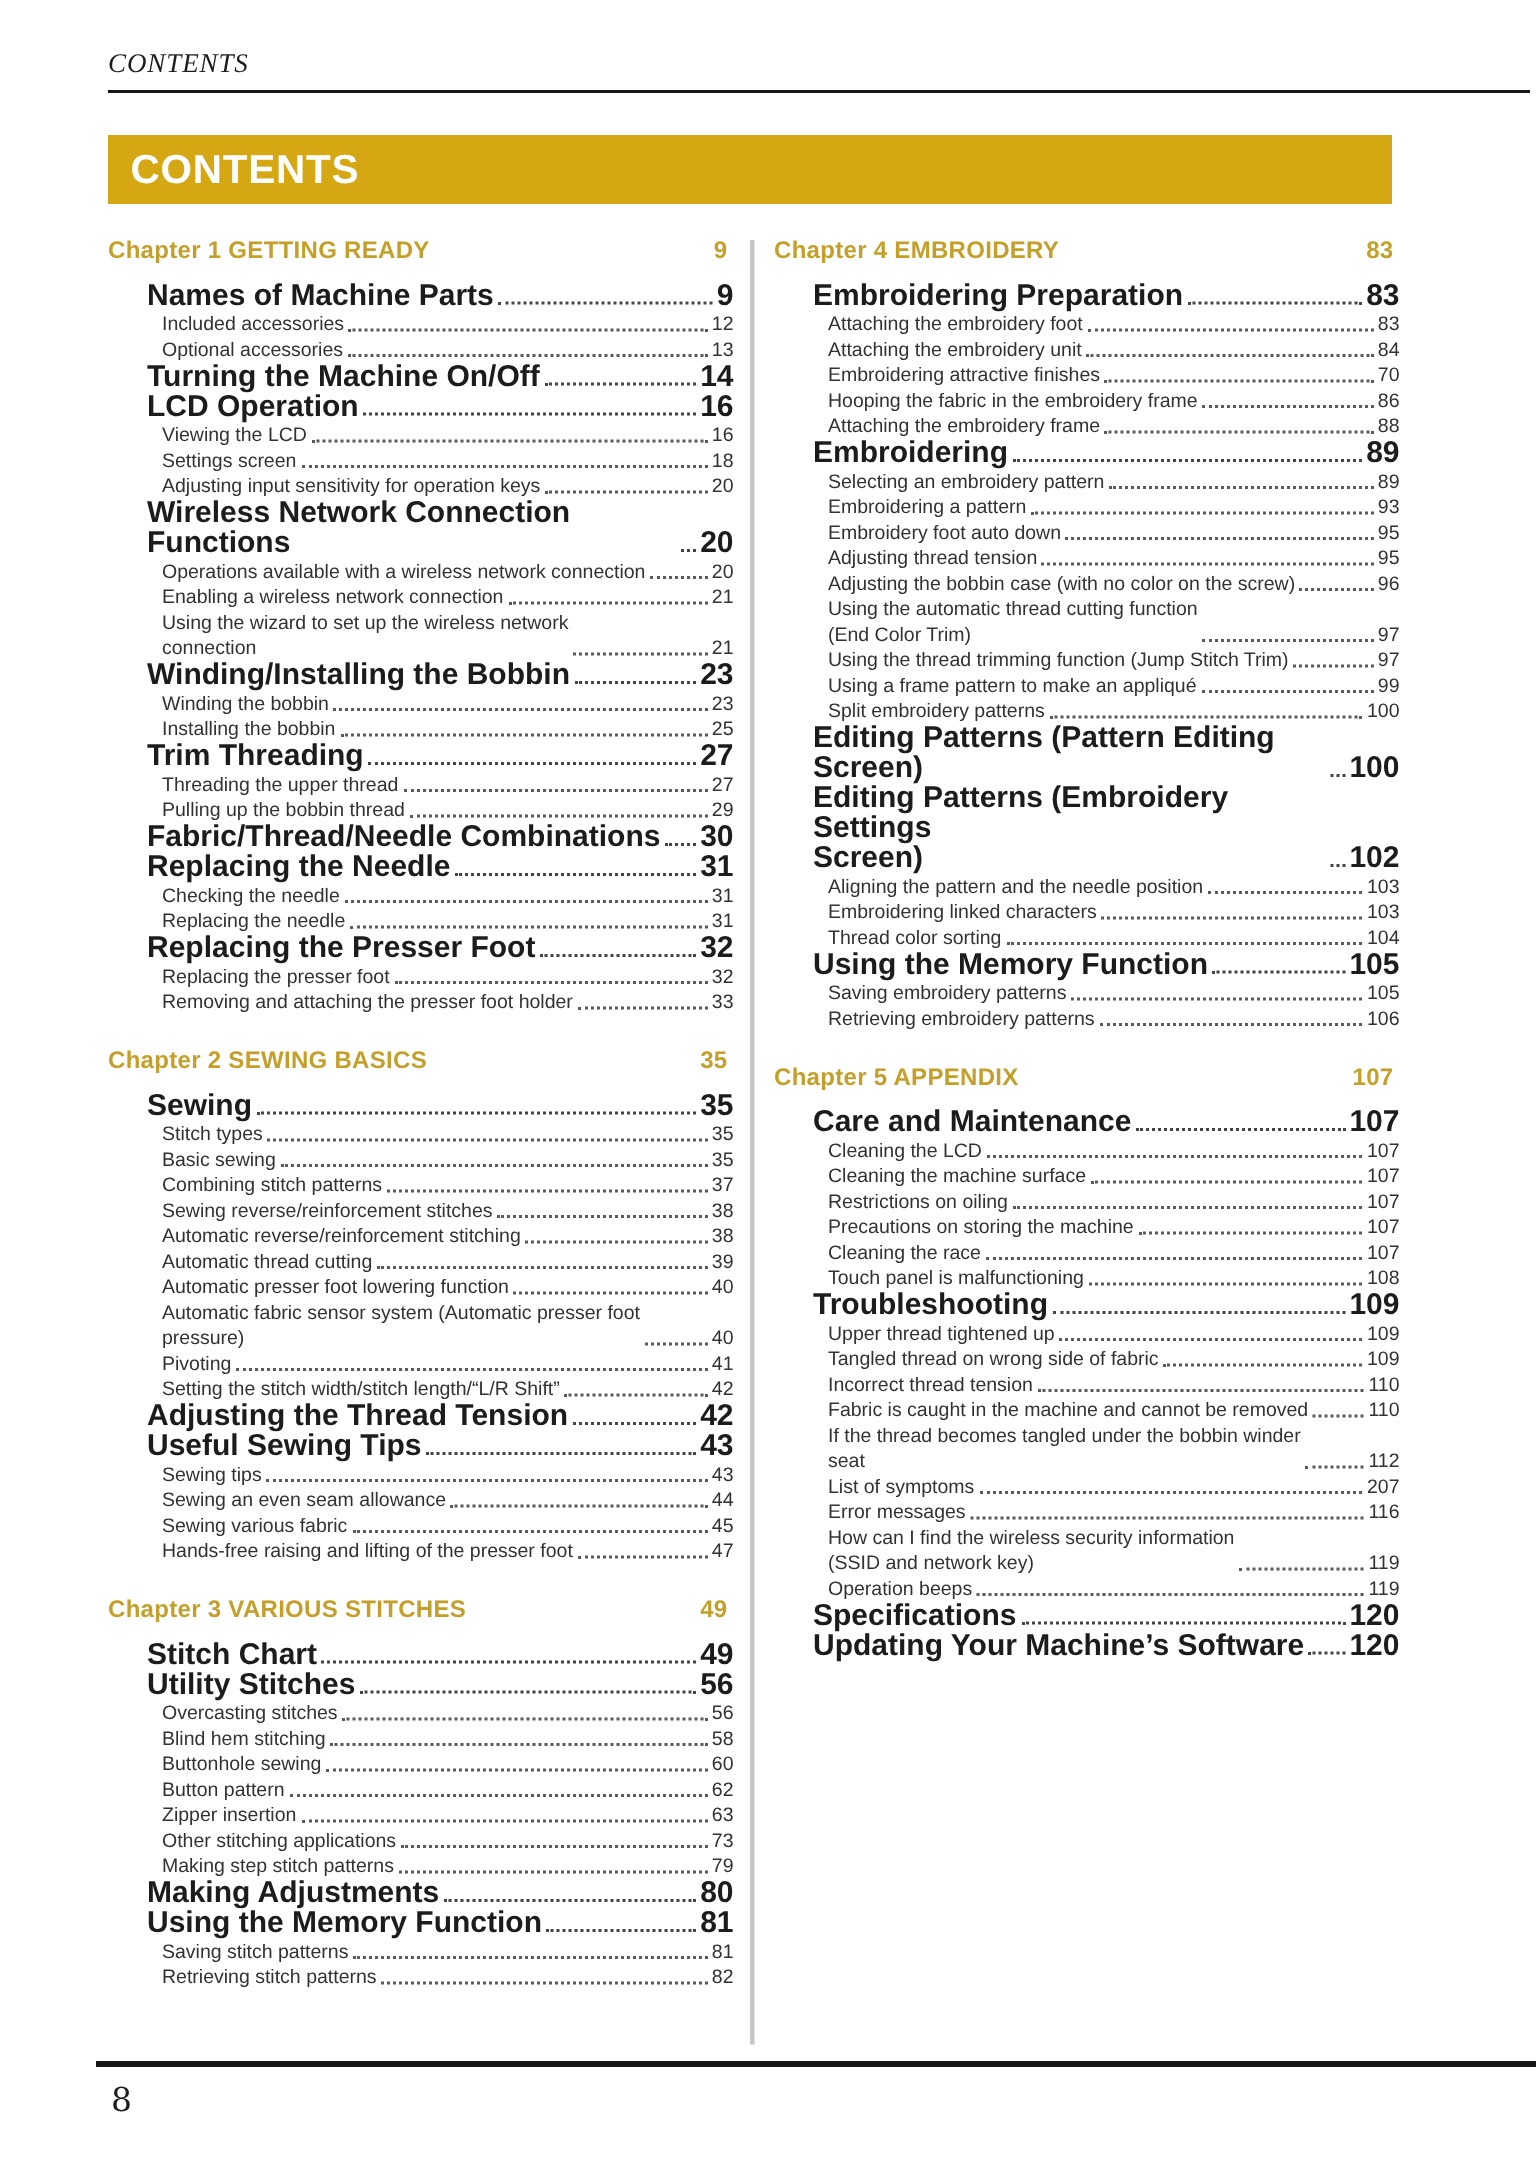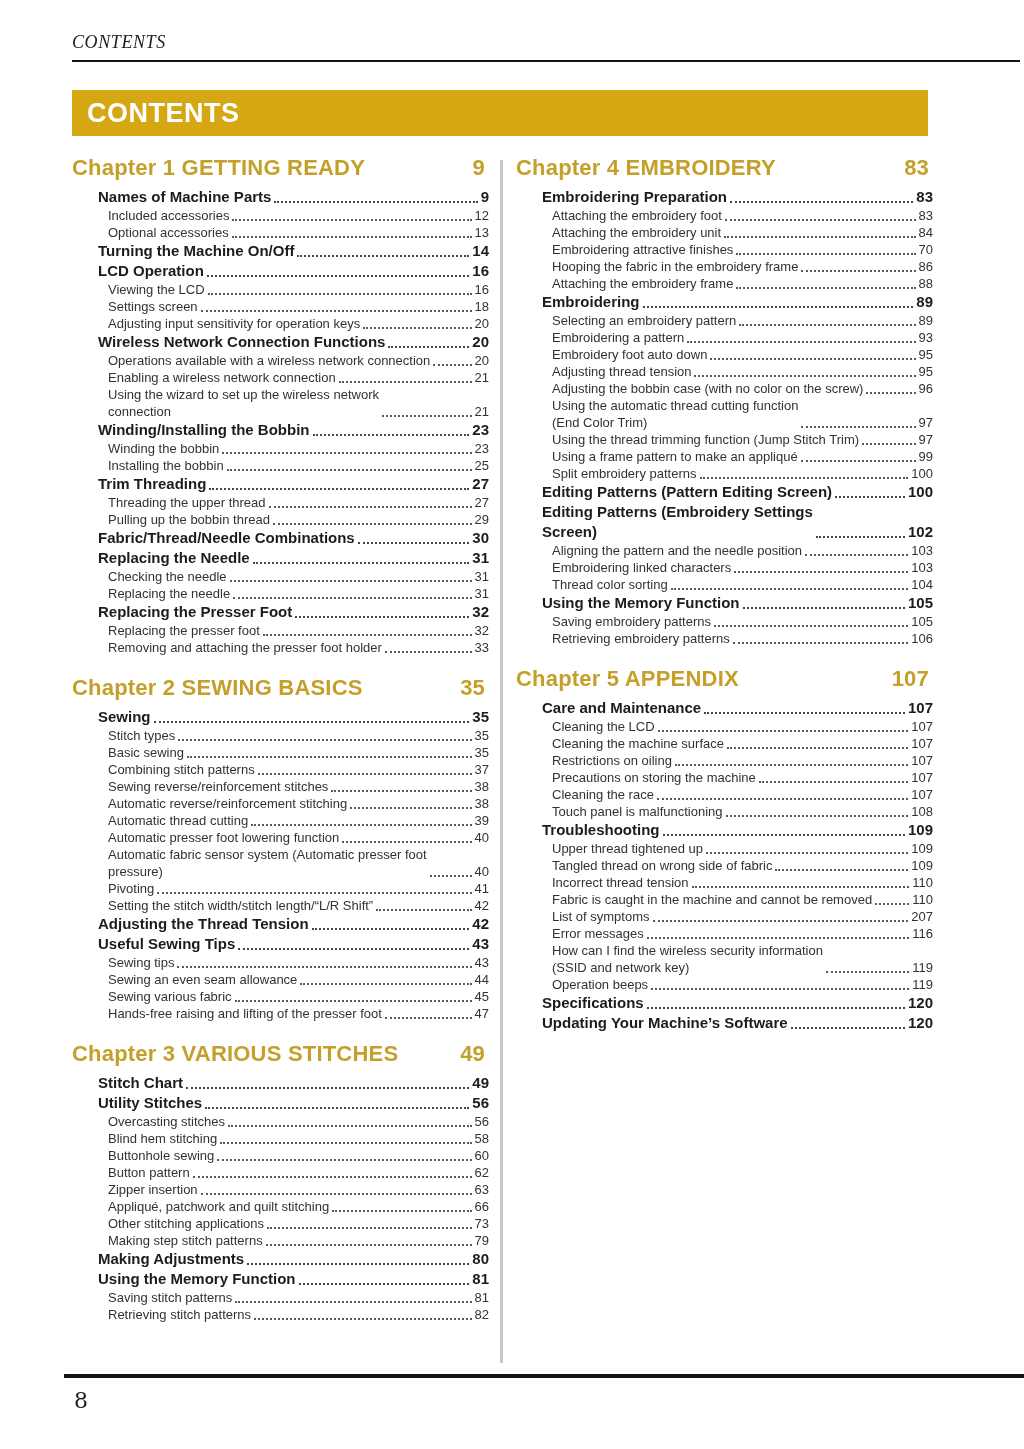--- a/index.html
+++ b/index.html
@@ -37,28 +37,28 @@
   .toc-columns {
     position: absolute; left: 72px; top: 156px;
     width: 861px; display: flex;
   }
   .toc-col { width: 417px; }
   .toc-col + .toc-col { margin-left: 27px; }
   .chapter { margin-bottom: 20px; }
   .chapter-row {
     display: flex; align-items: flex-end;
     color: var(--chapter-gold, #c4a02a);
-    font-weight: bold; font-size: 22px; line-height: 24px;
+    font-weight: bold; font-size: 16px; line-height: 24px;
     margin-bottom: 7px; letter-spacing: 0.2px;
   }
   .chapter-page { margin-left: auto; padding-right: 4px; }
   .entry { display: flex; align-items: flex-end; }
   .entry-text { white-space: pre-line; }
   .entry.section {
-    font-weight: bold; font-size: 15px; line-height: 20px;
+    font-weight: bold; font-size: 20px; line-height: 20px;
     padding-left: 26px; color: #1c1c1c; justify-content: center;
   }
   .entry.sub {
     font-size: 13px; line-height: 17px;
     padding-left: 36px; color: #323232;
   }
   .dot-leader {
     flex: 1 1 auto; min-width: 10px;
     border-bottom: 2px dotted #454545;
     margin: 0 3px 4px 3px;
@@ -400,25 +400,20 @@
     <span class="entry-page">62</span>
   </div>
 
   <div class="entry sub">
     <span class="entry-text">Zipper insertion</span>
     <span class="dot-leader"></span>
     <span class="entry-page">63</span>
   </div>
 
 
-  <div class="entry sub">
-    <span class="entry-text">Appliqué, patchwork and quilt stitching</span>
-    <span class="dot-leader"></span>
-    <span class="entry-page">66</span>
-  </div>
 
   <div class="entry sub">
     <span class="entry-text">Other stitching applications</span>
     <span class="dot-leader"></span>
     <span class="entry-page">73</span>
   </div>
 
   <div class="entry sub">
     <span class="entry-text">Making step stitch patterns</span>
     <span class="dot-leader"></span>
@@ -678,20 +673,26 @@
     <span class="dot-leader"></span>
     <span class="entry-page">110</span>
   </div>
 
   <div class="entry sub">
     <span class="entry-text">Fabric is caught in the machine and cannot be removed</span>
     <span class="dot-leader"></span>
     <span class="entry-page">110</span>
   </div>
 
+  <div class="entry sub">
+    <span class="entry-text">If the thread becomes tangled under the bobbin winder
+seat</span>
+    <span class="dot-leader"></span>
+    <span class="entry-page">112</span>
+  </div>
 
   <div class="entry sub">
     <span class="entry-text">List of symptoms</span>
     <span class="dot-leader"></span>
     <span class="entry-page">207</span>
   </div>
 
   <div class="entry sub">
     <span class="entry-text">Error messages</span>
     <span class="dot-leader"></span>

